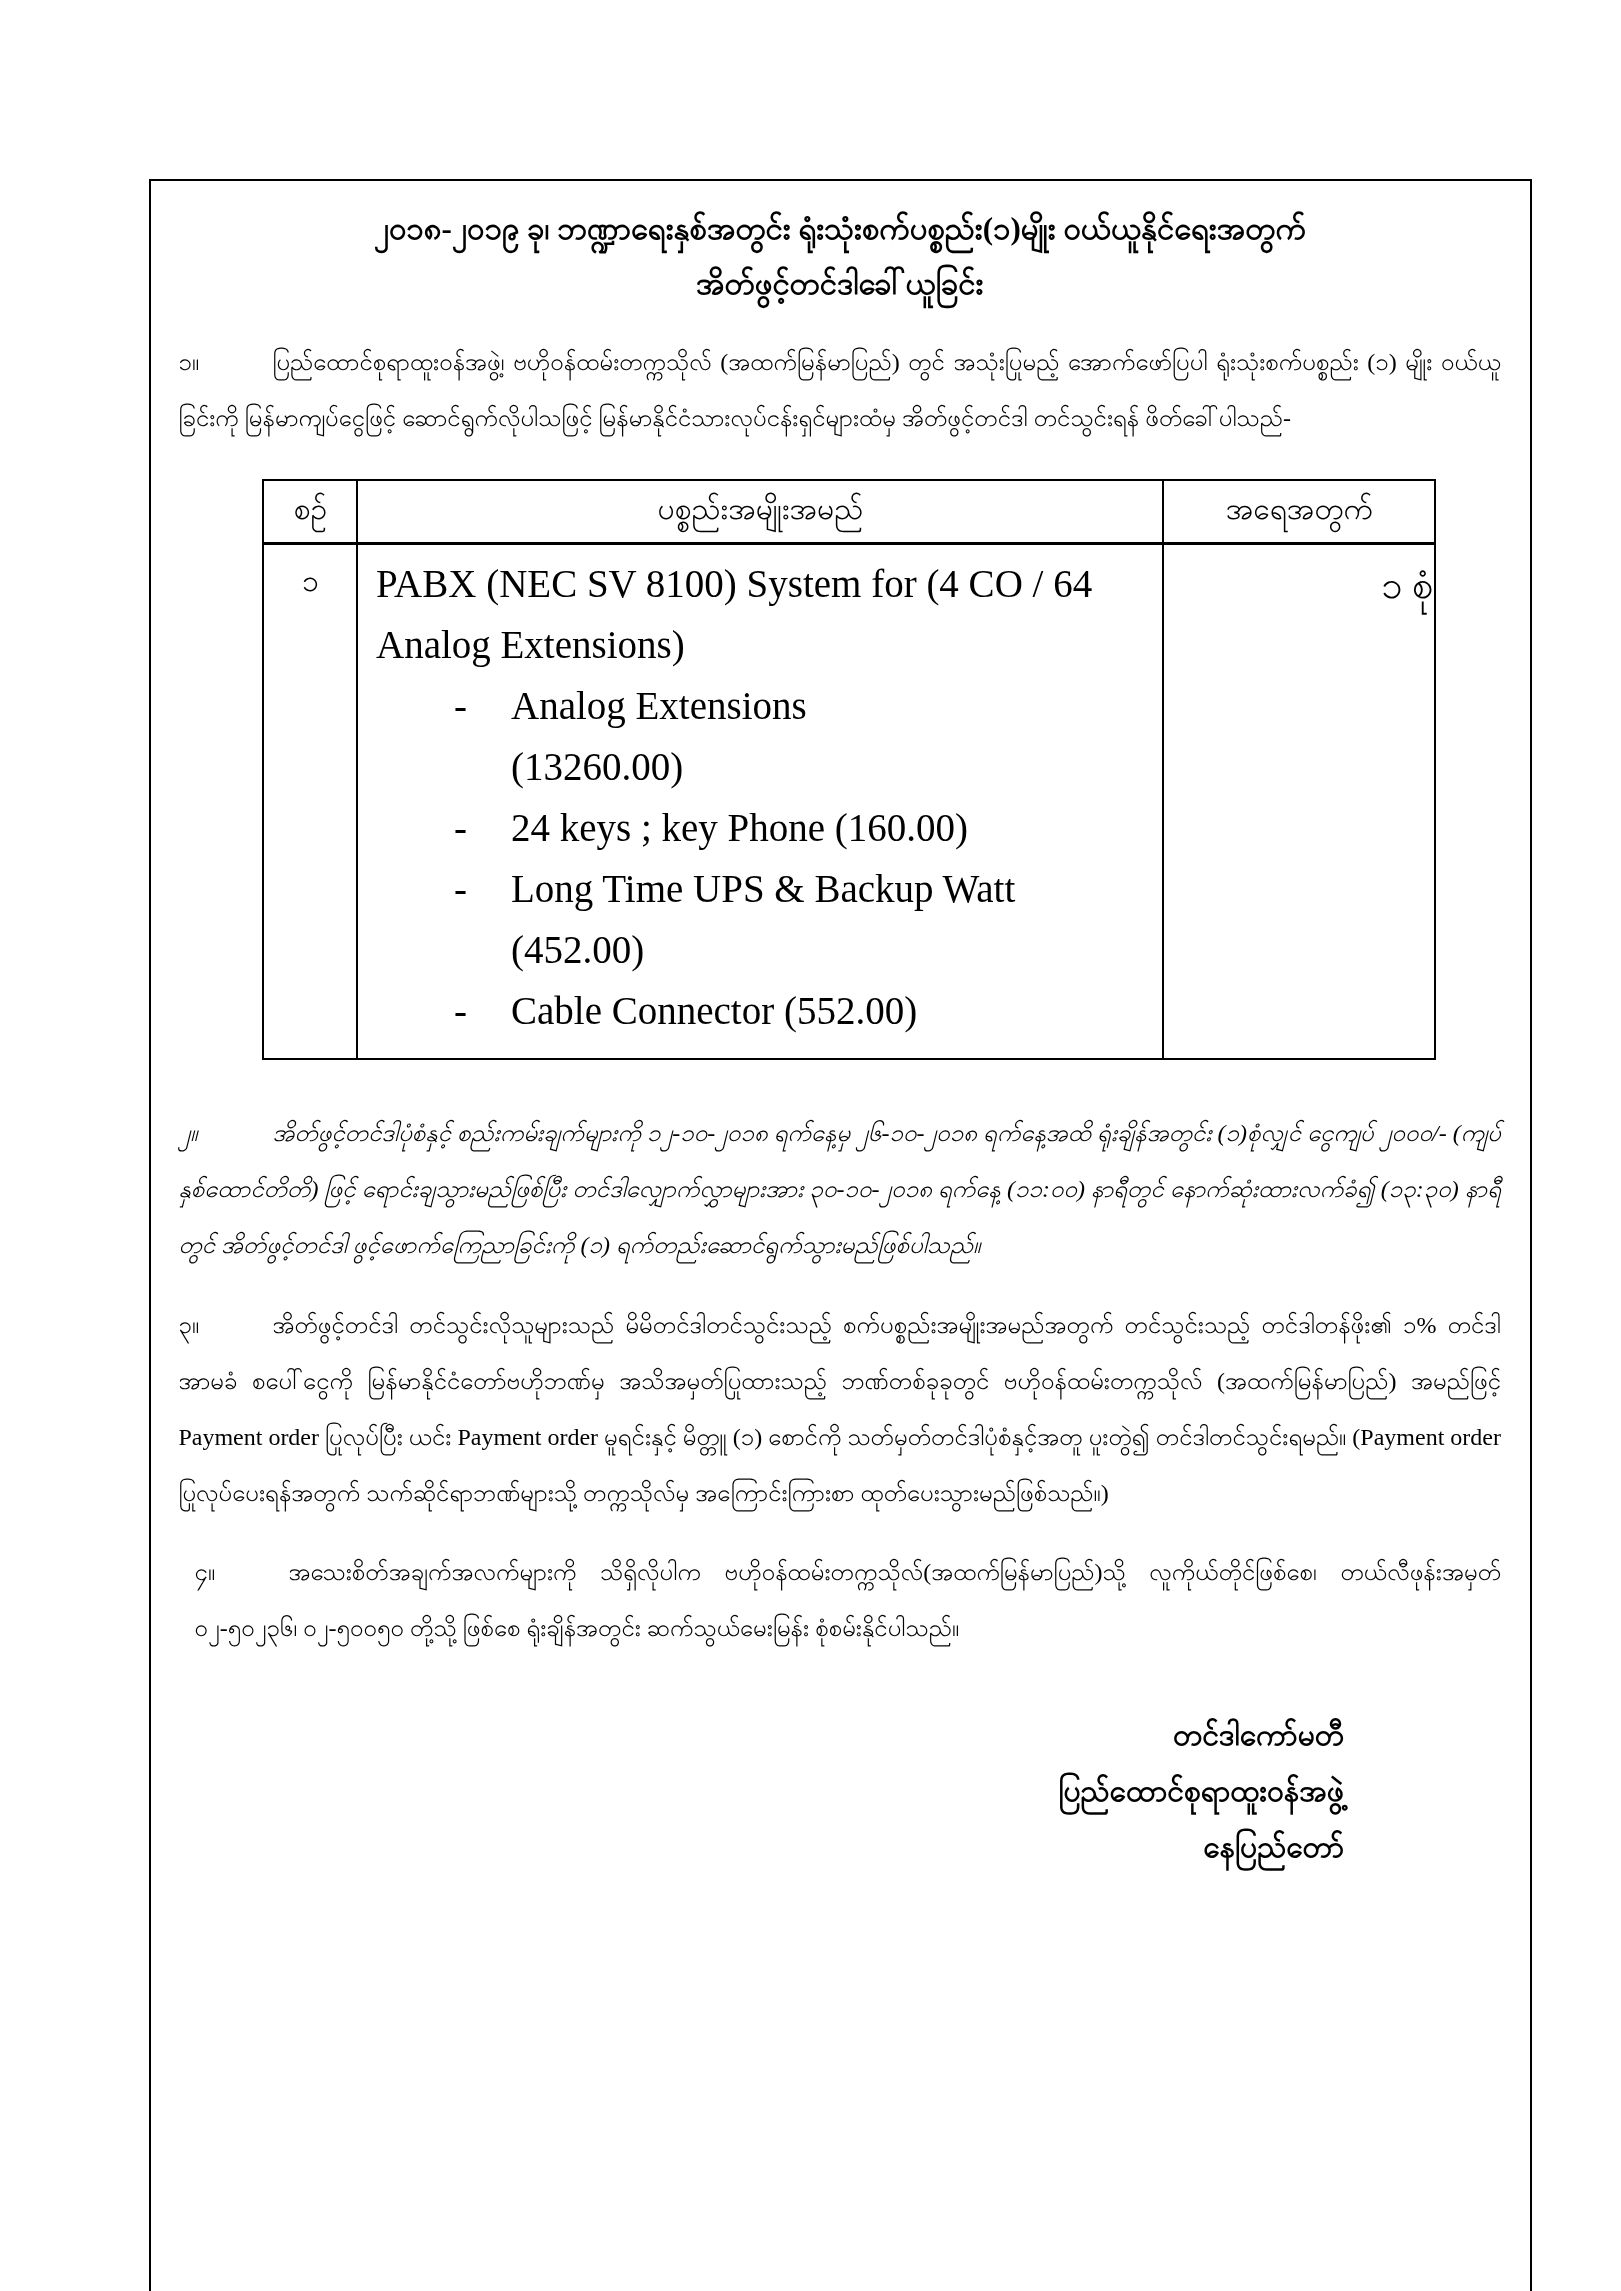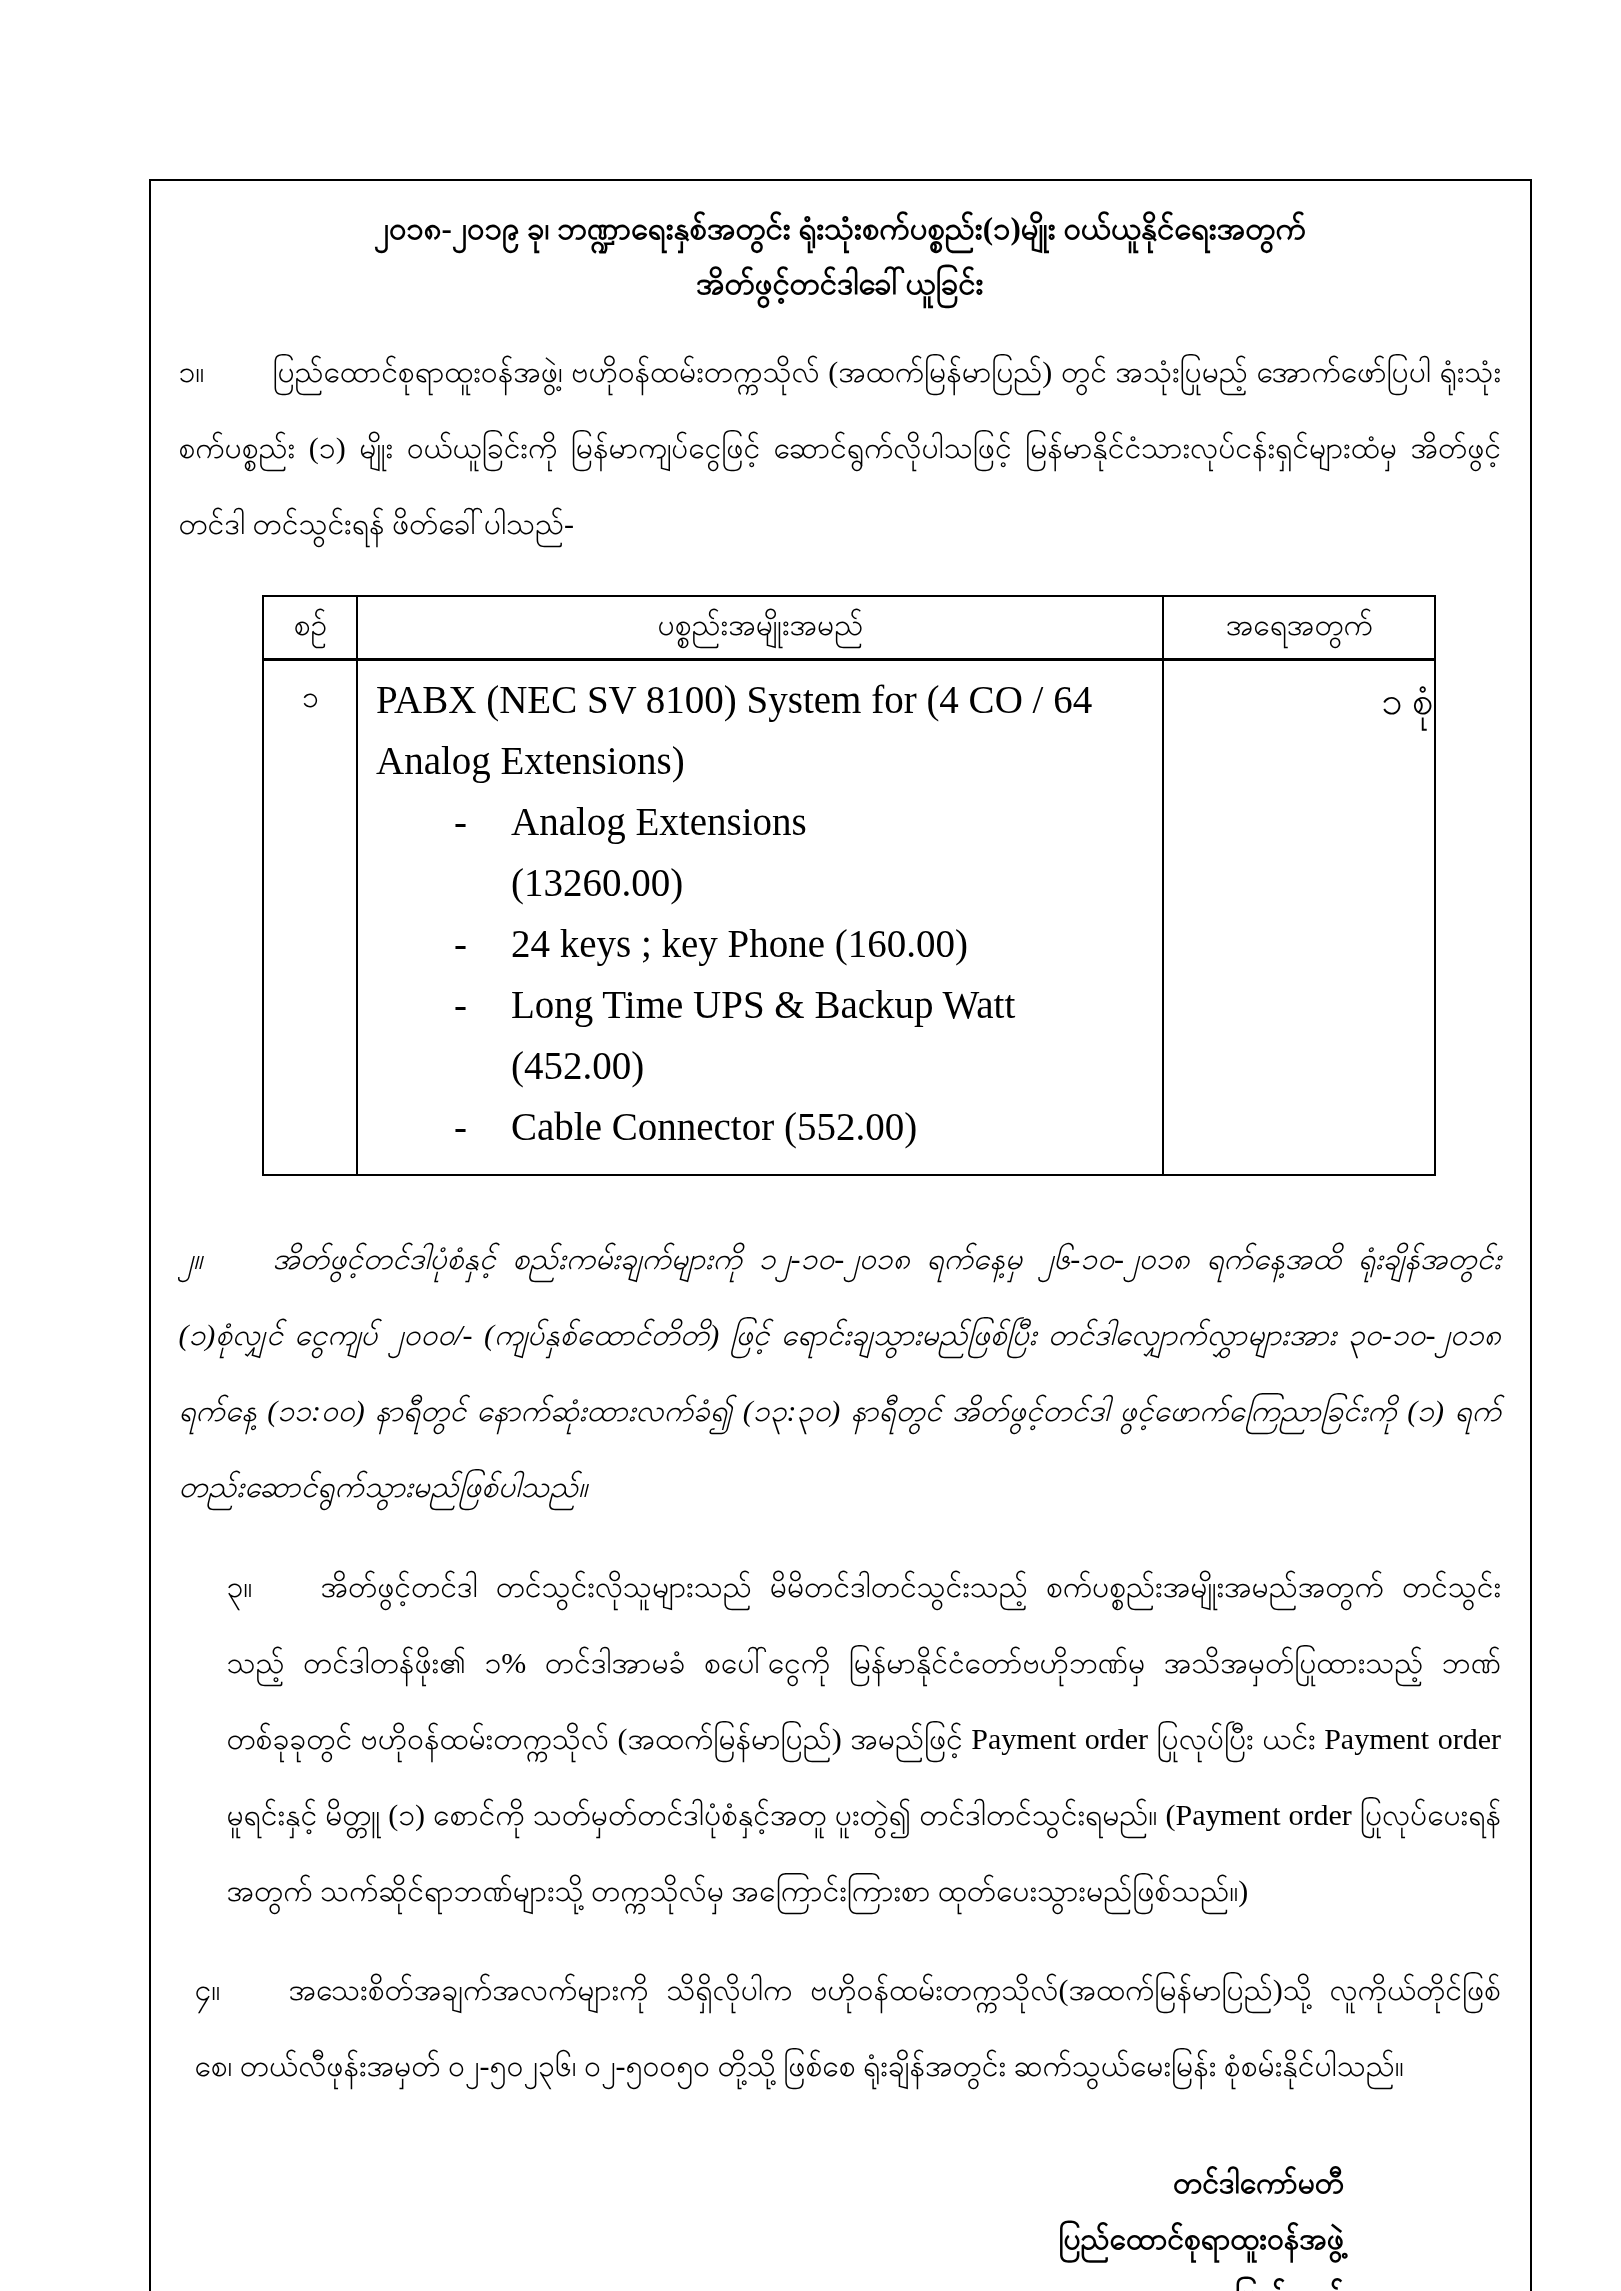--- a/index.html
+++ b/index.html
@@ -15,27 +15,27 @@
     width:1383px;height:2182px;
     border:2.9px solid #000;
     box-sizing:border-box;
     padding:13.7px 29px 0 27.4px;
   }
   .doc-title{
     font-weight:bold;text-align:center;
     font-size:31px;line-height:55px;margin-top:5.9px;
   }
   .para{
-    font-size:30px;line-height:76px;
+    font-size:24px;line-height:56px;
     text-align:justify;margin:0;
   }
   .para .num{display:inline-block;min-width:94px;}
   .p1{margin-top:23.5px;}
   .p2{margin-top:45px;font-style:italic;}
-  .p3{margin-top:23.5px;margin-left:48px;}
+  .p3{margin-top:23.5px;}
   .p4{margin-top:23.5px;margin-left:16px;}
 
   table.tbl{
     border-collapse:collapse;
     table-layout:fixed;
     width:1172px;
     margin:33px 0 0 84px;
     border:2.9px solid #000;
   }
   .tbl th,.tbl td{border:2px solid #000;}

